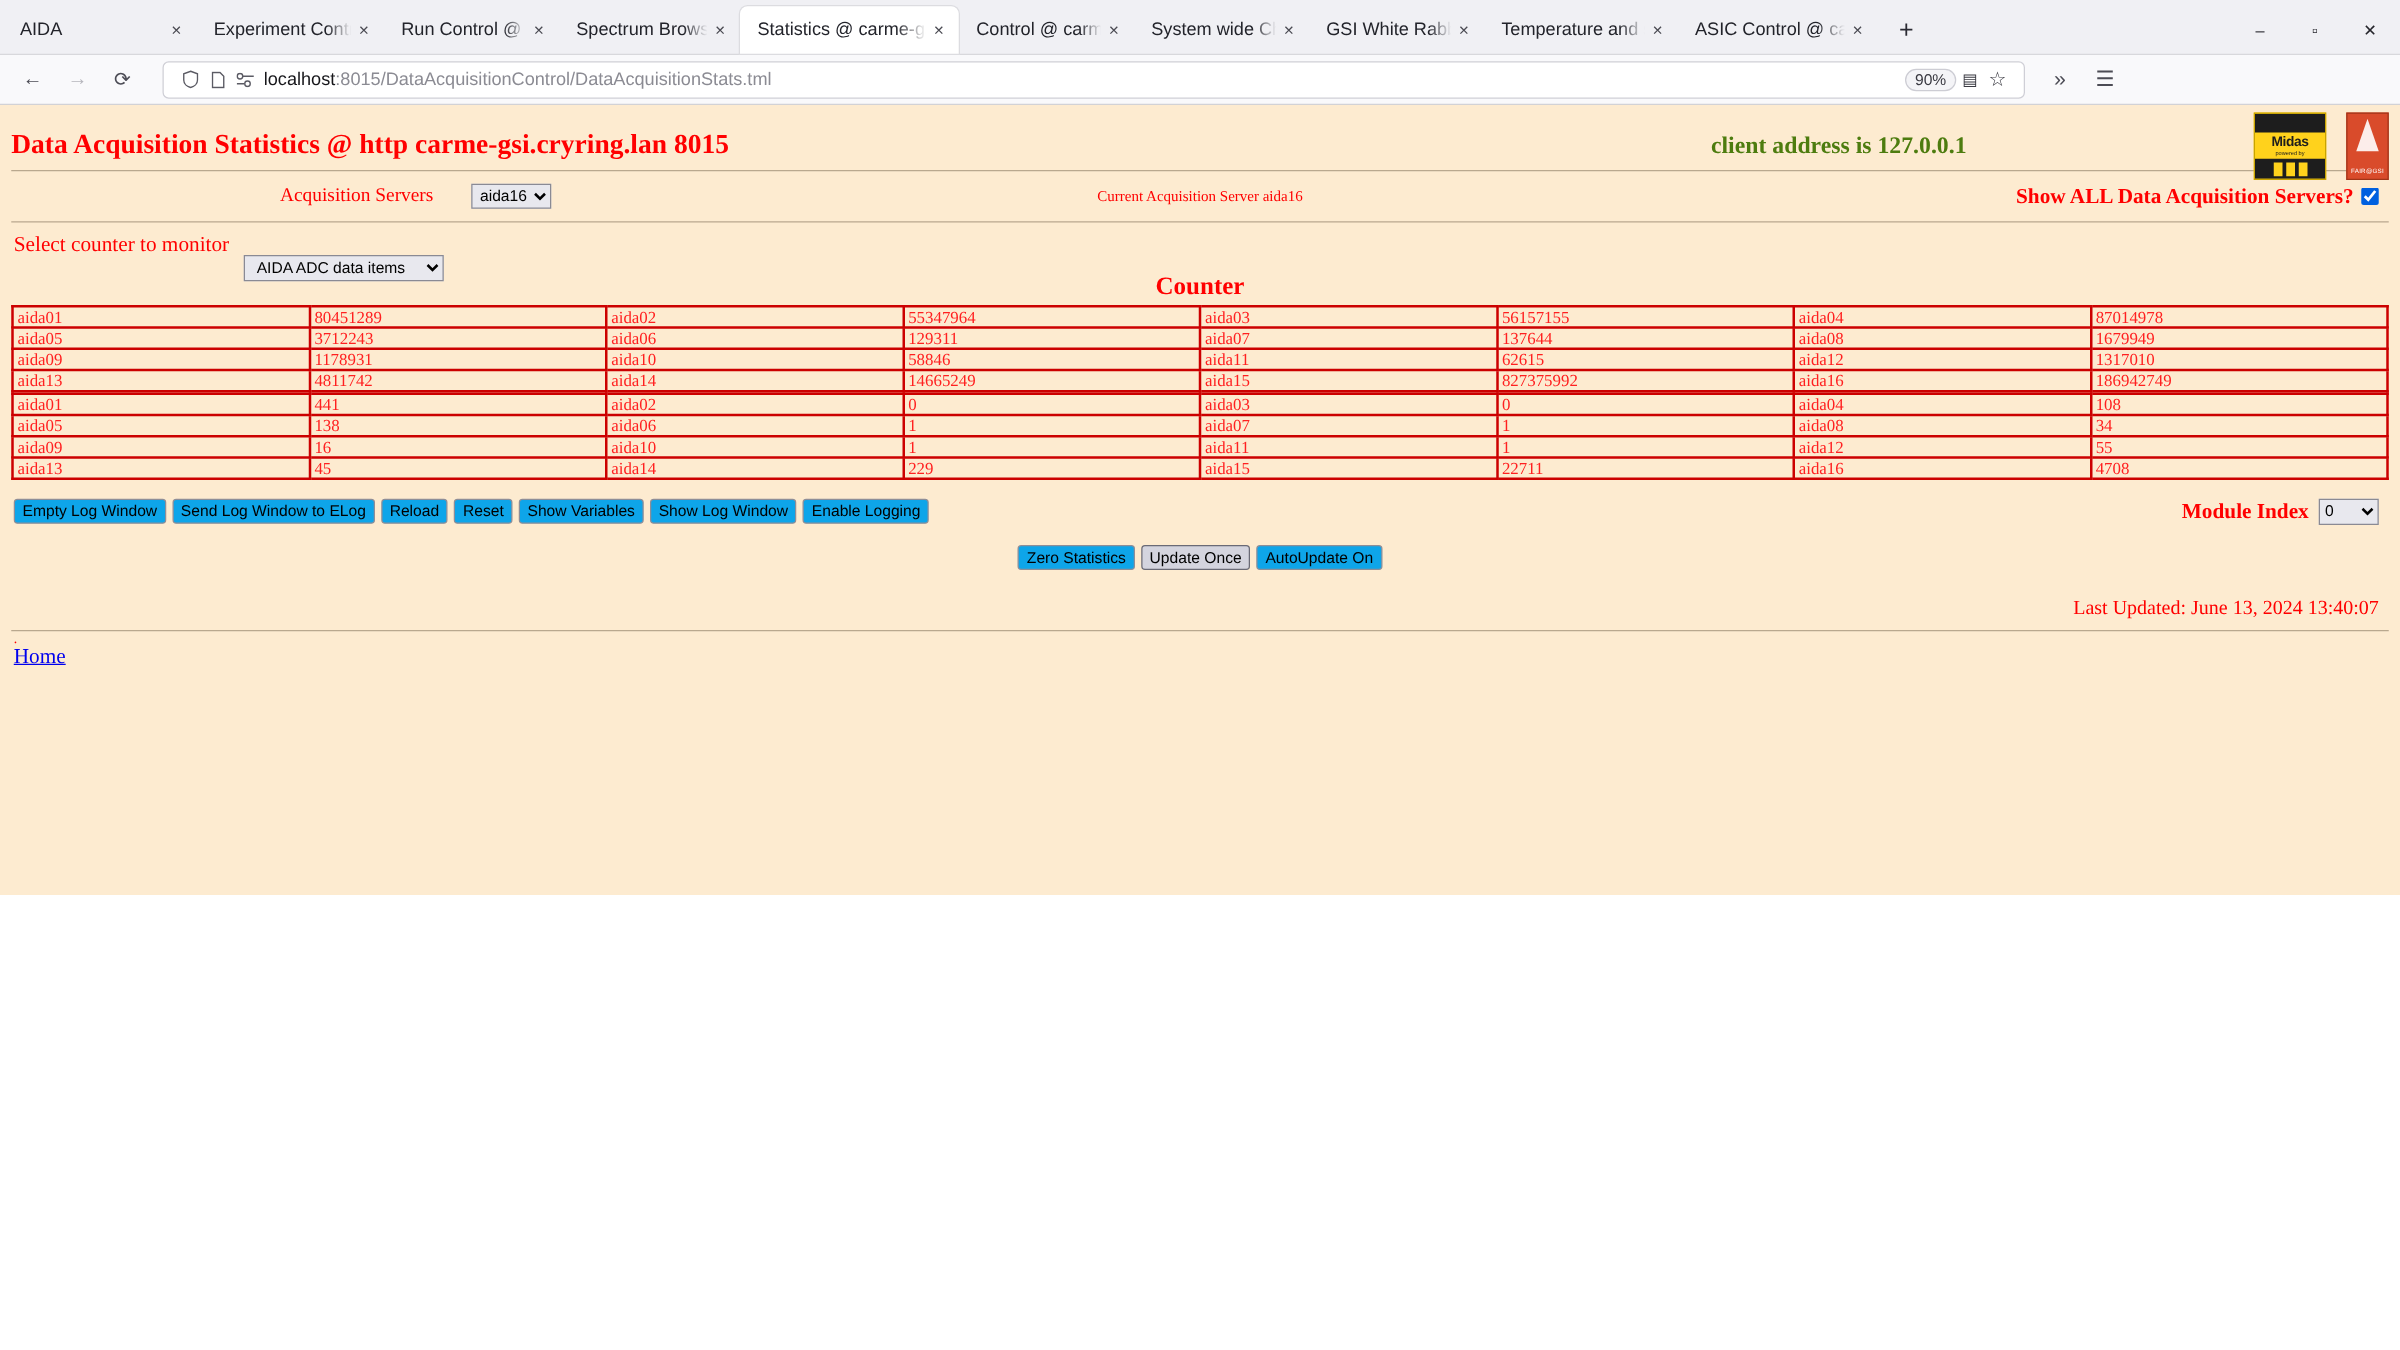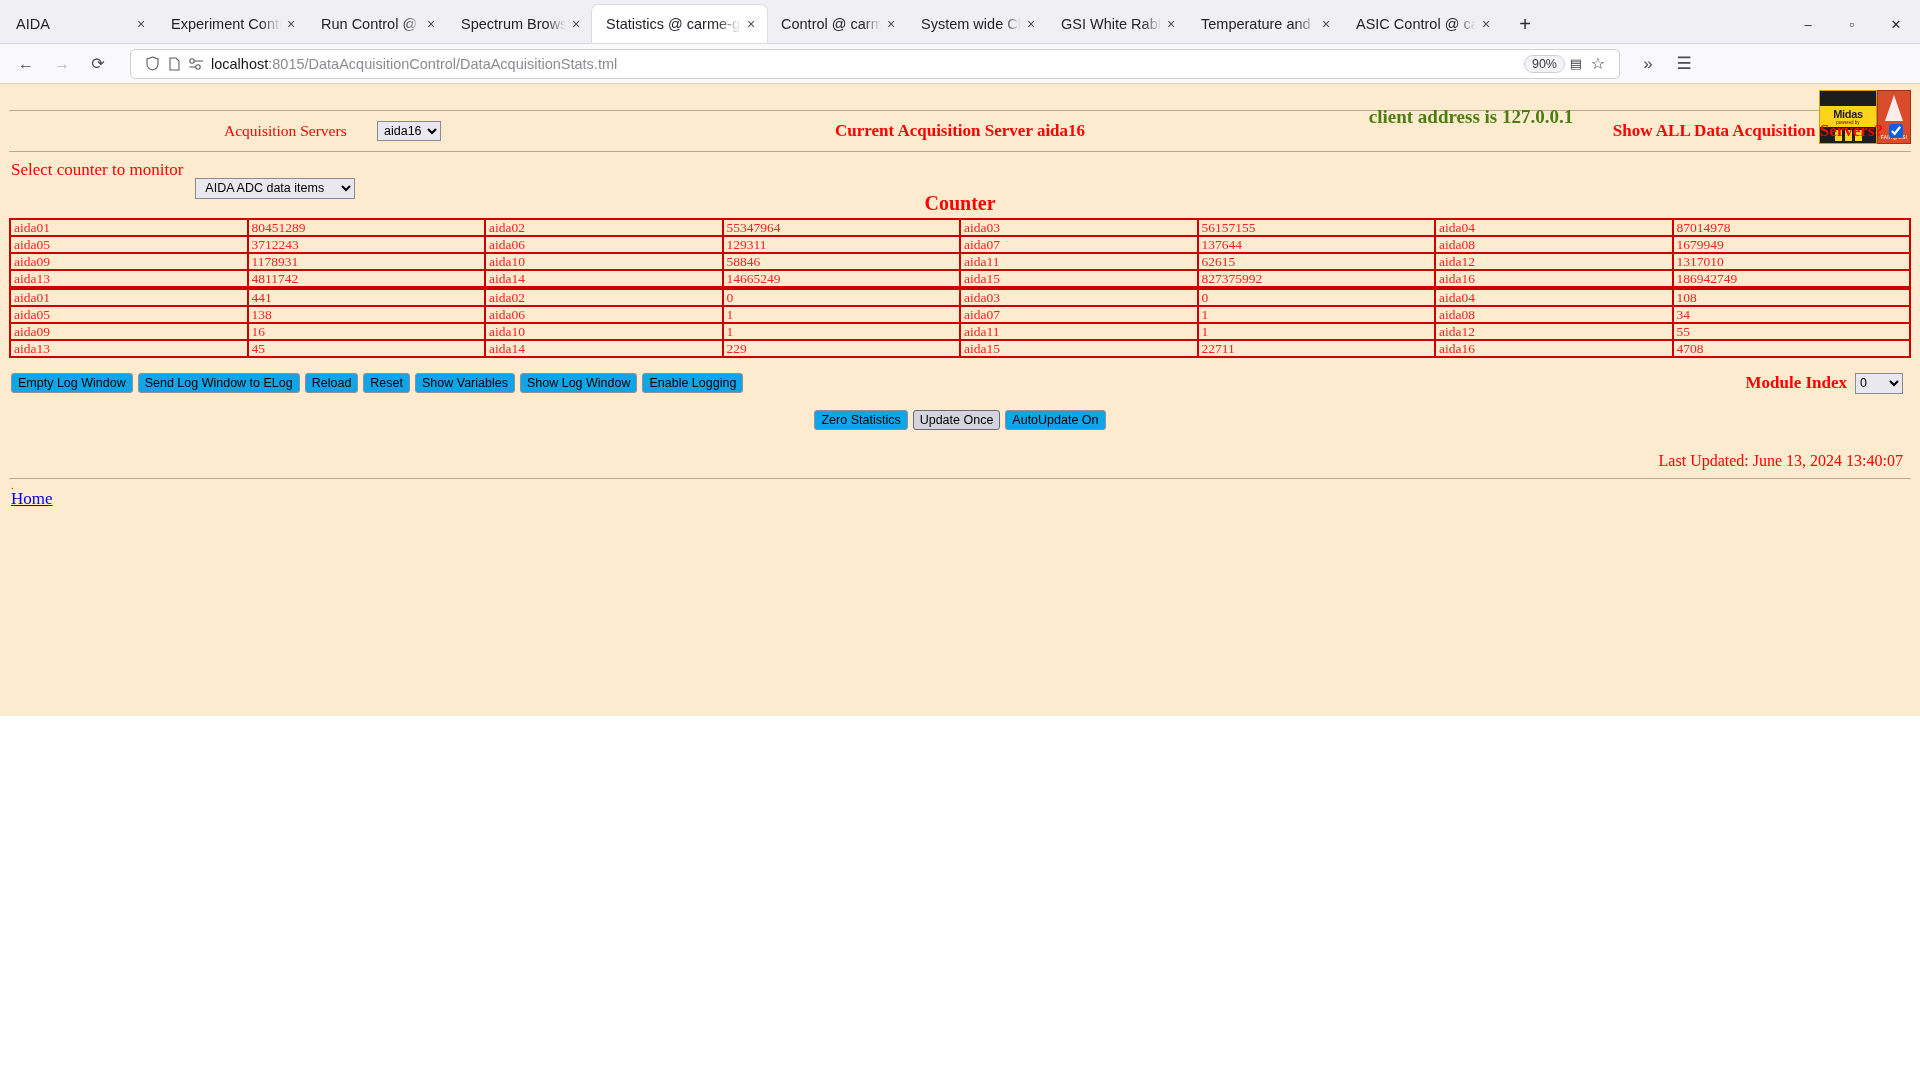--- a/index.html
+++ b/index.html
@@ -143,21 +143,21 @@
   .hdr-client {
     font-size: 19px;
     font-weight: bold;
     color: #4d7c0f;
     position: absolute;
     left: 1462px;
     top: 22px;
     white-space: nowrap;
     transform: translateX(-50%);
   }
-  .logos { position: absolute; right: 0; top: 6px; display: flex; gap: 0; align-items: center; }
+  .logos { position: absolute; right: 0; top: 6px; display: flex; gap: 16px; align-items: center; }
   .logo-midas {
     width: 58px; height: 54px;
     background: #ffd21c;
     border: 1px solid #c9a400;
     position: relative;
     display: flex; flex-direction: column; align-items: center; justify-content: flex-start;
     overflow: hidden;
   }
   .logo-midas .mtop {
     width: 100%; height: 15px; background: #1d1d1d;
@@ -214,21 +214,21 @@
     font-family: "Liberation Sans", sans-serif;
     font-size: 12.5px;
     padding: 1px 2px;
     border: 1px solid #8a8a94;
     background: #e8e8ee;
     color: #000000;
     height: 20px;
   }
   .srv-current {
     position: absolute; left: 50%; transform: translateX(-50%);
-    font-weight: bold; font-size: 17px; color: #ff0000; white-space: nowrap;
+    font-weight: normal; font-size: 12px; color: #ff0000; white-space: nowrap;
   }
   .srv-showall {
     position: absolute; right: 8px;
     display: flex; align-items: center; gap: 6px;
     font-weight: bold; font-size: 17px; color: #ff0000; white-space: nowrap;
   }
   .srv-showall input { width: 14px; height: 14px; margin: 0; accent-color: #0060df; }
 
   .sel-row {
     display: flex; align-items: center; gap: 12px;
@@ -403,20 +403,21 @@
     <div class="navbar-right">
       <div class="navbtn" style="font-size:17px;">»</div>
       <div class="navbtn" style="font-size:17px;">☰</div>
     </div>
   </div>
 
   <div class="page">
     <div class="doc">
 
       <div class="hdr-row">
+        <div class="hdr-title">Data Acquisition Statistics @ http carme-gsi.cryring.lan 8015</div>
         <div class="hdr-client">client address is 127.0.0.1</div>
         <div class="logos">
           <div class="logo-midas">
             <div class="mtop"></div>
             <div class="mname">Midas</div>
             <div class="msub">powered by</div>
             <div class="mbar"></div>
             <div class="mdots">
                 <i></i>
                 <i></i>

